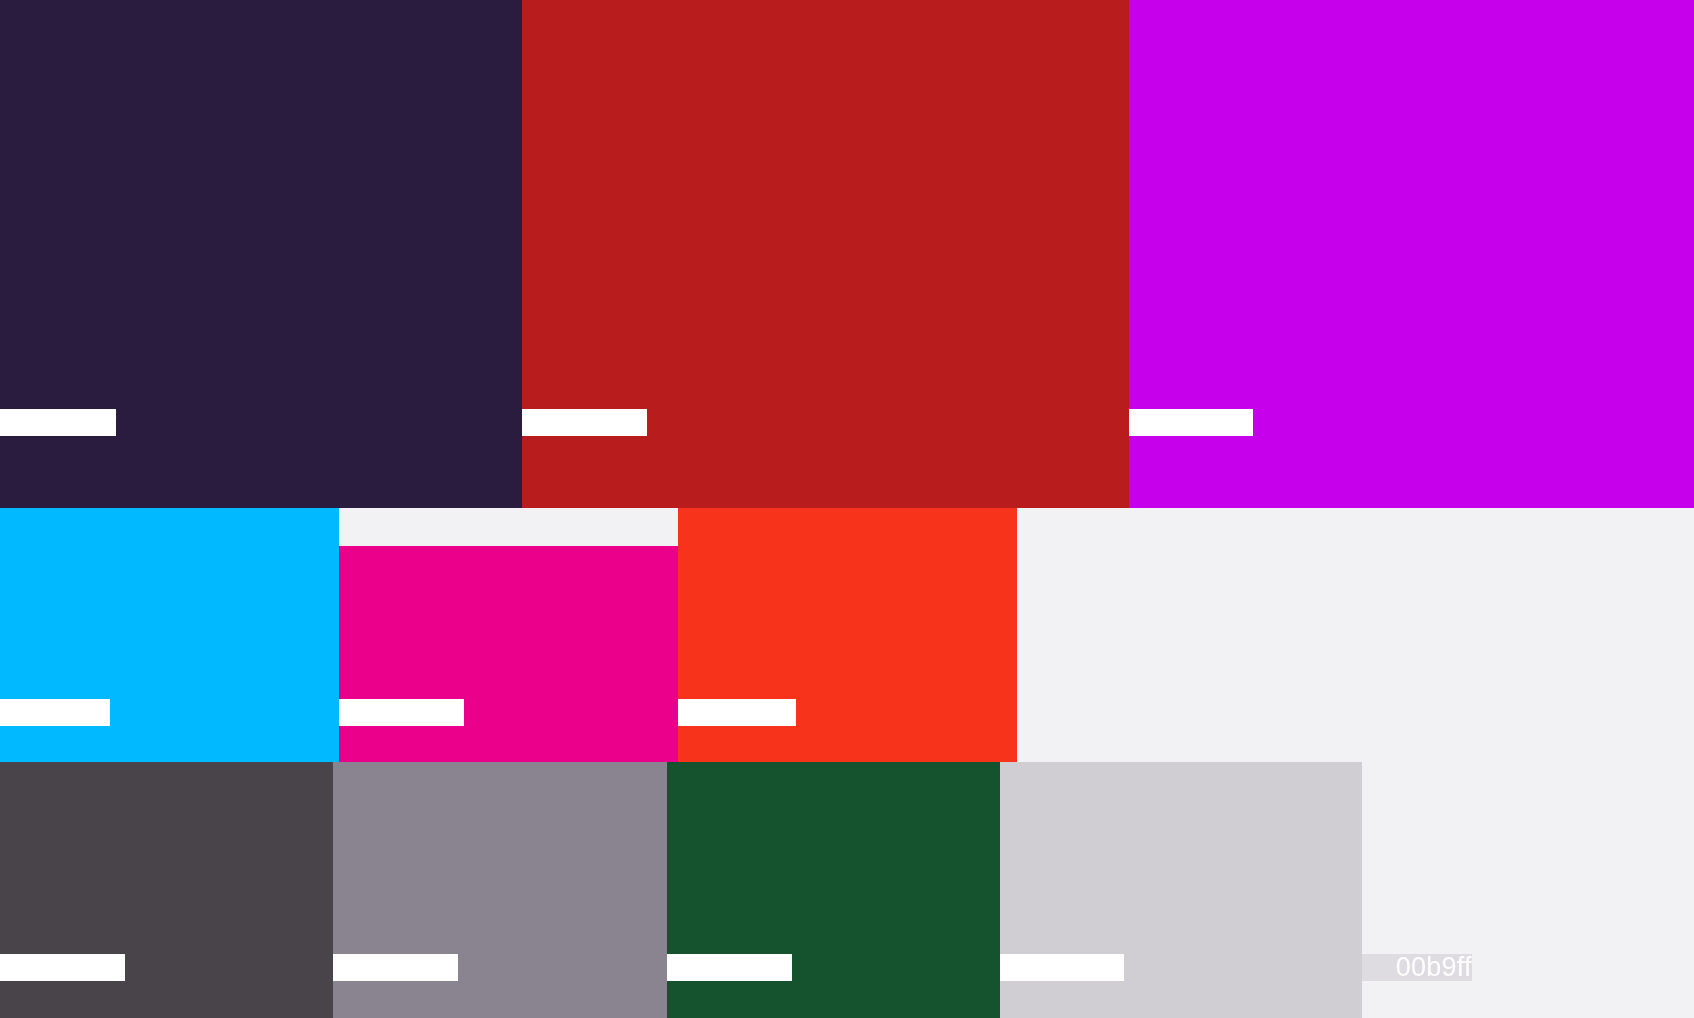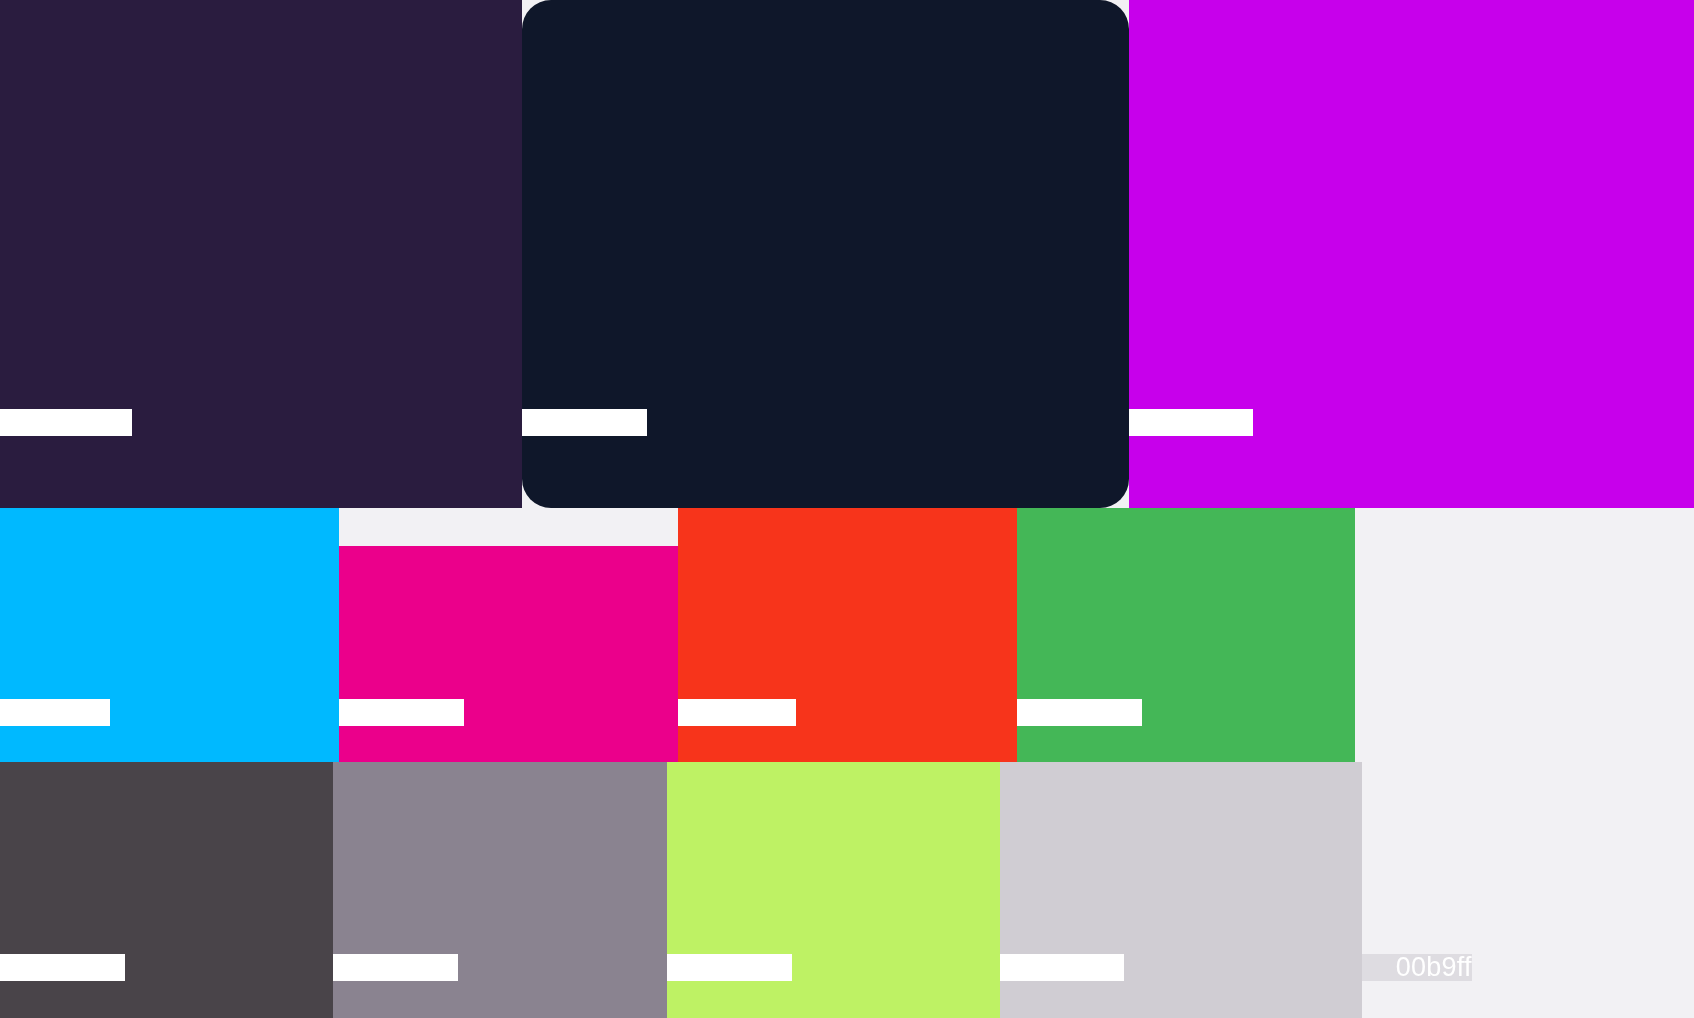--- a/index.html
+++ b/index.html
@@ -61,54 +61,51 @@
     bottom: 37px;
     margin-top: 48px;
   }
 </style>
 </head>
 <body>
 
 <div class="palette">
 
   <div class="swatch-row row-primary">
-    <div class="swatch" style="background-color: rgb(42, 28, 63); width: 522px; font-family: Liberation Mono, monospace;">
+    <div class="swatch" style="background-color: rgb(42, 28, 63); width: 522px;">
       <span class="swatch-label" style="background-color: rgb(255, 255, 255);">2a1c3f</span>
     </div>
-    <div class="swatch" style="background-color: #0f172a; width: 607px; border-radius: 29px;">
+    <div class="swatch" style="background-color: #b91c1c; width: 607px;">
       <span class="swatch-label" style="background-color: rgb(255, 255, 255);">432061</span>
     </div>
     <div class="swatch" style="background-color: rgb(199, 0, 235); width: 565px;">
       <span class="swatch-label" style="background-color: rgb(255, 255, 255);">c700eb</span>
     </div>
   </div>
 
   <div class="swatch-row row-accent">
     <div class="swatch" style="background-color: rgb(0, 185, 255); width: 339px;">
       <span class="swatch-label" style="background-color: rgb(255, 255, 255);">00b9ff</span>
     </div>
     <div class="swatch" style="background-color: rgb(235, 0, 139); width: 339px; margin-top: 38px;">
       <span class="swatch-label" style="background-color: rgb(255, 255, 255);">eb008b</span>
     </div>
     <div class="swatch" style="background-color: rgb(247, 52, 27); width: 339px;">
       <span class="swatch-label" style="background-color: rgb(255, 255, 255);">f7341b</span>
     </div>
-    <div class="swatch" style="background-color: rgb(68, 183, 87); width: 338px;">
-      <span class="swatch-label" style="background-color: rgb(255, 255, 255);">44b757</span>
-    </div>
   </div>
 
   <div class="swatch-row row-neutral">
     <div class="swatch" style="background-color: rgb(73, 68, 73); width: 339px;">
       <span class="swatch-label" style="background-color: rgb(255, 255, 255);">494449</span>
     </div>
     <div class="swatch" style="background-color: rgb(138, 131, 144); width: 339px; padding-left: 45px;">
       <span class="swatch-label" style="background-color: rgb(255, 255, 255);">8a8390</span>
     </div>
-    <div class="swatch" style="background-color: #bef264; width: 339px; padding-left: 8px;">
+    <div class="swatch" style="background-color: #14532d; width: 339px; padding-left: 8px;">
       <span class="swatch-label" style="background-color: rgb(255, 255, 255);">b1aab8</span>
     </div>
     <div class="swatch" style="background-color: rgb(208, 205, 211); width: 368px;">
       <span class="swatch-label" style="background-color: rgb(255, 255, 255);">d0cdd3</span>
     </div>
     <div class="swatch" style="background-color: rgb(242, 241, 244); width: 338px;">
       <span class="swatch-label" style="background-color: rgb(222, 220, 225);">00b9ff</span>
     </div>
   </div>
 

